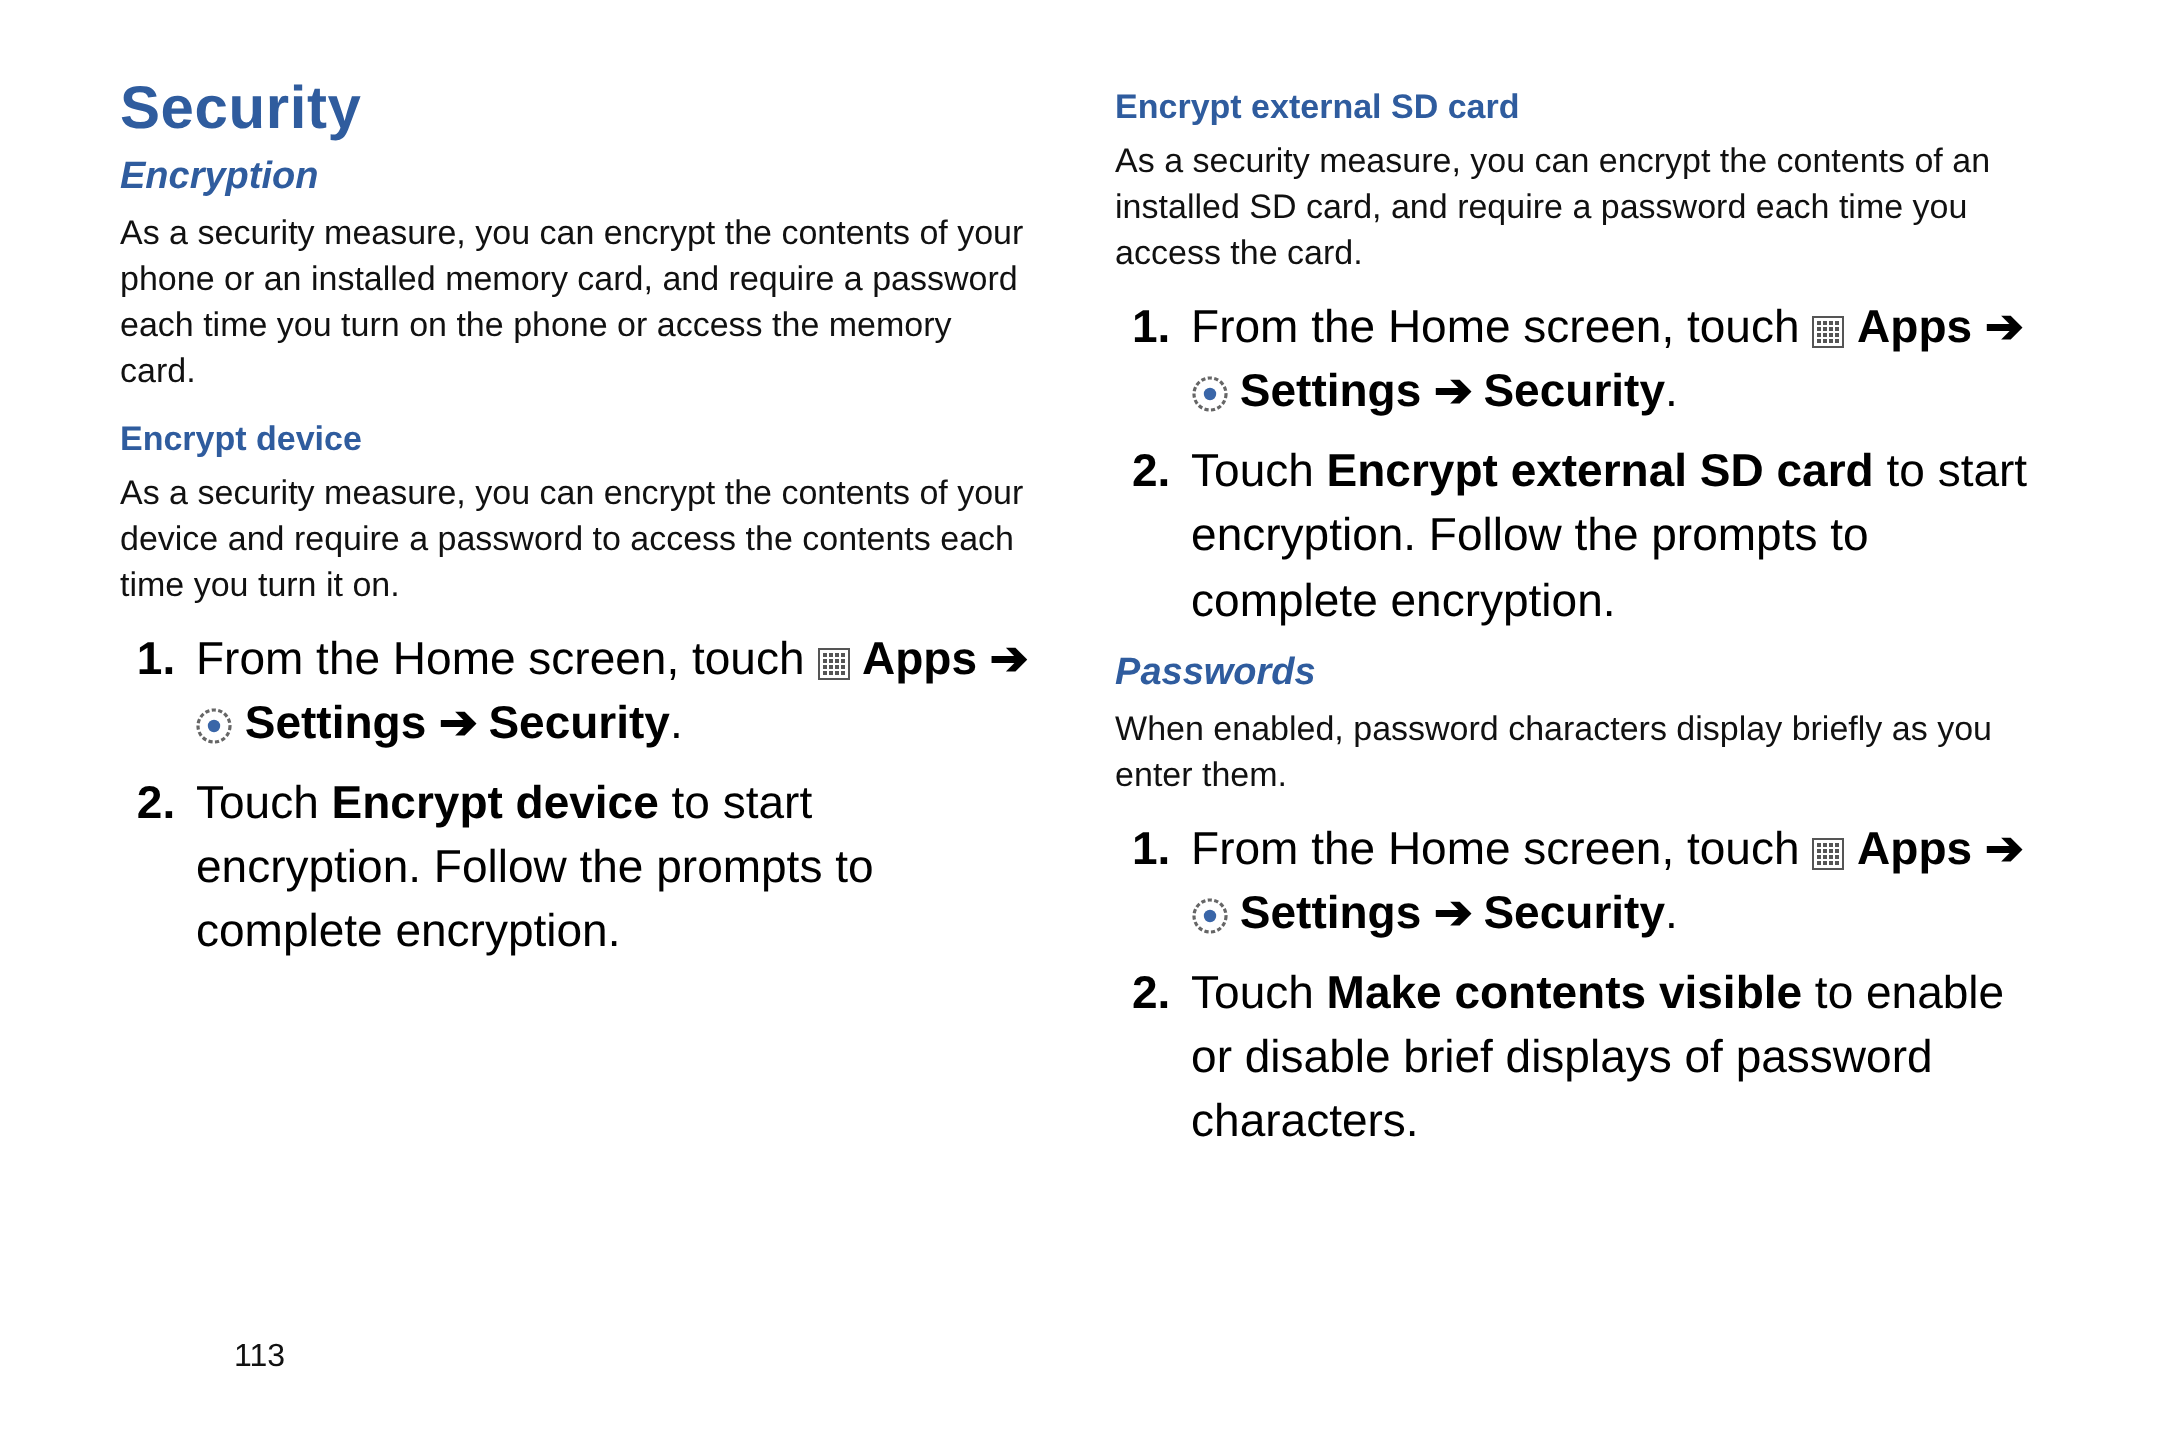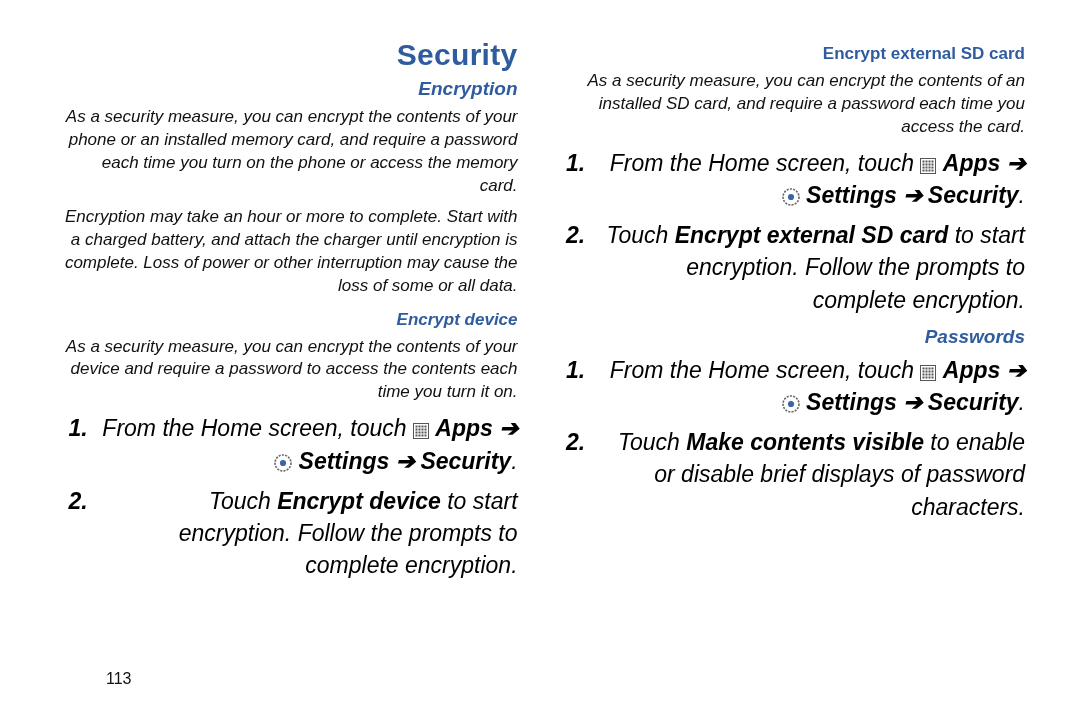--- a/index.html
+++ b/index.html
@@ -10,21 +10,20 @@
     background: #ffffff;
     font-family: Arial, Helvetica, sans-serif;
     color: #000;
   }
   .page {
     box-sizing: border-box;
     width: 1080px;
     height: 720px;
     padding: 38px 55px 0 60px;
     position: relative;
-    text-align: right;
   }
   .columns {
     display: flex;
     gap: 40px;
   }
   .col {
     width: 460px;
   }
   .rcol { width: 470px; }
   h1.h1 {
@@ -32,47 +31,47 @@
     font-weight: 900;
     color: #2f5c9e;
     margin: 0 0 6px 0;
     letter-spacing: 0.3px;
   }
   h2.h2 {
     font-size: 19px;
     font-weight: 700;
     font-style: italic;
     color: #2f5c9e;
-    margin: 4px 0 6px 12px;
+    margin: 4px 0 6px 0;
   }
   h3.h3 {
     font-size: 17px;
     font-weight: 800;
     color: #2f5c9e;
     margin: 12px 0 6px 0;
   }
   p.body {
     font-size: 17px;
     line-height: 1.35;
     margin: 6px 0 8px 0;
     color: #111;
   }
-  .indent { margin-left: 30px; font-style: italic; }
+  .indent { margin-left: 30px; }
   ol.steps {
     margin: 6px 0 6px 8px;
     padding-left: 26px;
     font-size: 23px;
     line-height: 1.4;
   }
   ol.steps > li { margin-bottom: 8px; padding-left: 4px; }
   ol.steps > li::marker { font-weight: 800; }
   .bold { font-weight: 800; }
   .pnum {
     position: absolute;
-    left: 106px;
+    left: 117px;
     bottom: 32px;
     font-size: 16px;
     color: #111;
   }
   
   svg.icon { vertical-align: -3px; }
   .grid-icon { width: 16px; height: 16px; }
   .gear-icon { width: 18px; height: 18px; }
   .arrow-span { font-weight: 800; letter-spacing: -1px; }
 </style>
@@ -80,21 +79,20 @@
 <body>
 
 <div class="page">
   <div class="columns">
 
     <div class="col">
       <h1 class="h1">Security</h1>
       <h2 class="h2">Encryption</h2>
 
       <p class="body indent">As a security measure, you can encrypt the contents of your phone or an installed memory card, and require a password each time you turn on the phone or access the memory card.</p>
-      <p class="body indent">Encryption may take an hour or more to complete. Start with a charged battery, and attach the charger until encryption is complete. Loss of power or other interruption may cause the loss of some or all data.</p>
 
       <h3 class="h3 indent">Encrypt device</h3>
       <p class="body indent">As a security measure, you can encrypt the contents of your device and require a password to access the contents each time you turn it on.</p>
 
       <ol class="steps indent">
         <li>
           <span>From the Home screen, touch </span>
           <span>
             <svg class="icon grid-icon" viewBox="0 0 16 16">
               <rect x="0.5" y="0.5" width="15" height="15" fill="#fff" stroke="#555" stroke-width="1"></rect>
@@ -177,20 +175,21 @@
           <span class="bold">Settings</span>
           <span class="bold arrow-span">➔</span>
           <span class="bold">Security</span><span>.</span>
         </li>
         <li>
           <span>Touch </span><span class="bold">Encrypt external SD card</span><span> to start encryption. Follow the prompts to complete encryption.</span>
         </li>
       </ol>
 
       <h2 class="h2" style="margin-top:10px;font-style:italic;">Passwords</h2>
+      <p class="body">When enabled, password characters display briefly as you enter them.</p>
 
       <ol class="steps indent">
         <li>
           <span>From the Home screen, touch </span>
           <span>
             <svg class="icon grid-icon" viewBox="0 0 16 16">
               <rect x="0.5" y="0.5" width="15" height="15" fill="#fff" stroke="#555" stroke-width="1"></rect>
               <g fill="#555">
                 <rect x="2.5" y="2.5" width="2" height="2"></rect>
                   <rect x="5.5" y="2.5" width="2" height="2"></rect>

